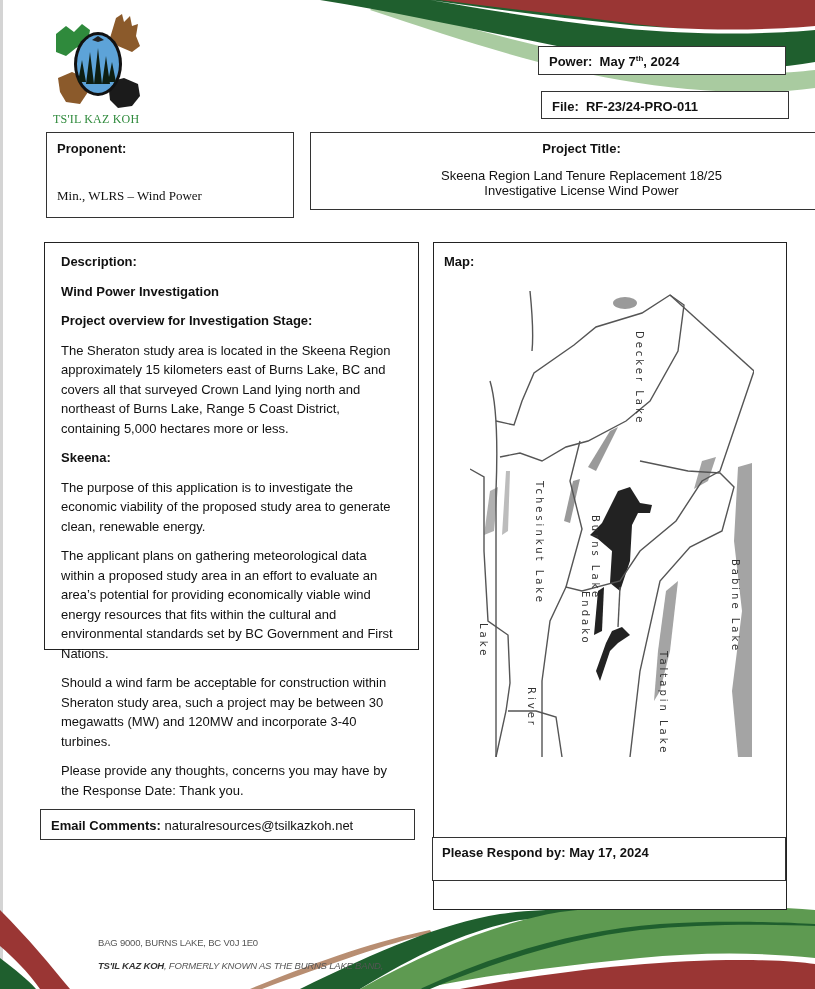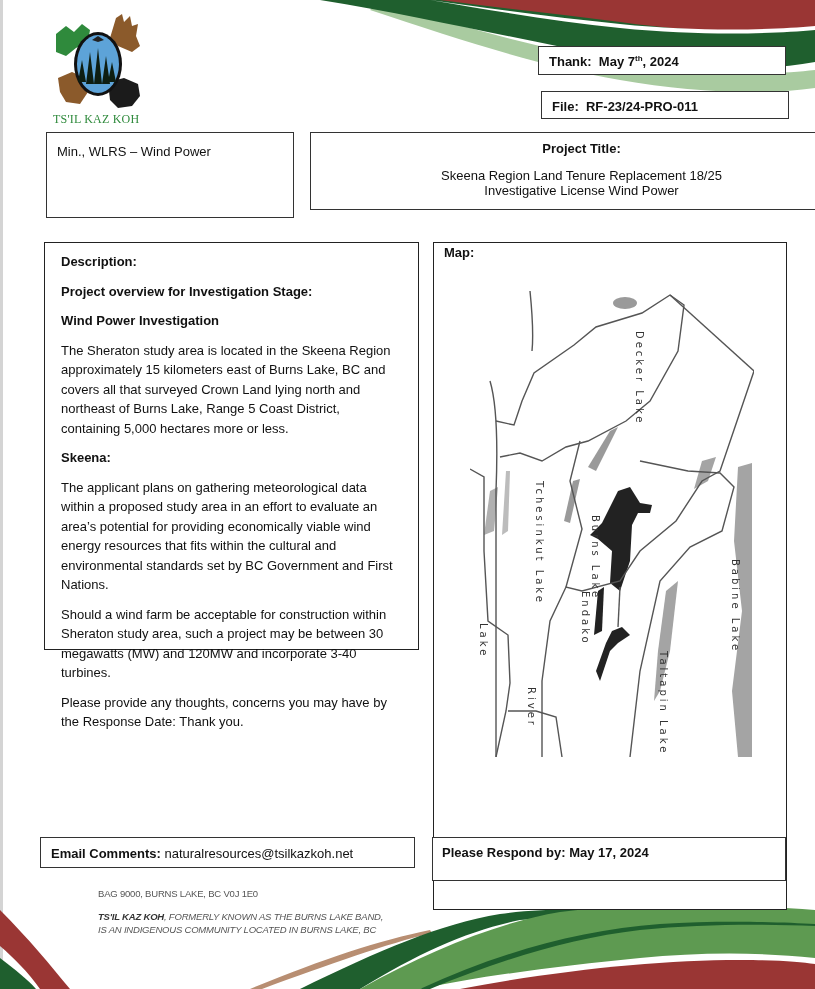--- a/index.html
+++ b/index.html
@@ -16,40 +16,40 @@
 
     .box { position: absolute; border: 1px solid #333; background: #fff; z-index: 3; }
     .box.heavy { border: 1.5px solid #222; }
 
     .date-box { left: 538px; top: 46px; width: 248px; height: 29px; font-weight: bold; font-size: 13px; padding: 7px 0 0 10px; }
     .date-box sup { font-size: 8px; vertical-align: super; line-height: 0; }
     .file-box { left: 541px; top: 91px; width: 248px; height: 28px; font-weight: bold; font-size: 13px; padding: 7px 0 16px 10px; }
 
     .proponent-box { left: 46px; top: 132px; width: 248px; height: 86px; padding: 8px 10px; font-size: 13px; }
     .proponent-box .label { font-weight: bold; }
-    .proponent-box .value { margin-top: 3px; }
+    .proponent-box .value { margin-top: 32px; font-family: Liberation Serif, serif; }
 
     .title-box { left: 310px; top: 132px; width: 543px; height: 78px; font-size: 13px; text-align: center; padding-top: 8px; }
     .title-box .label { font-weight: bold; }
     .title-box .line1 { margin-top: 12px; }
     .title-box .line2 { margin-top: 0; }
 
     .desc-box { left: 44px; top: 242px; width: 375px; height: 408px; padding: 9px 16px; font-size: 13px; line-height: 19.5px; }
     .desc-box .h { font-weight: bold; margin-bottom: 10px; }
     .desc-box p { margin-bottom: 10px; }
 
-    .map-box { left: 433px; top: 242px; width: 354px; height: 668px; padding: 2px 10px; font-size: 13px; }
+    .map-box { left: 433px; top: 242px; width: 354px; height: 668px; padding: 11px 10px; font-size: 13px; }
     .map-box .label { font-weight: bold; }
     .map-svg { position: absolute; left: 36px; top: 48px; width: 284px; height: 466px; }
 
-    .email-box { left: 40px; top: 837px; width: 375px; height: 31px; font-size: 13px; padding: 8px 0 0 10px; }
+    .email-box { left: 40px; top: 809px; width: 375px; height: 31px; font-size: 13px; padding: 8px 0 0 10px; }
     .email-box b { font-weight: bold; }
     .respond-box { left: 432px; top: 837px; width: 354px; height: 44px; font-size: 13px; font-weight: bold; padding: 7px 0 0 9px; }
 
-    .footer { position: absolute; left: 98px; top: 887px; font-size: 9.5px; color: #555; line-height: 13px; z-index: 3; font-family: "Liberation Sans", sans-serif; letter-spacing: -0.2px; }
+    .footer { position: absolute; left: 98px; top: 936px; font-size: 9.5px; color: #555; line-height: 13px; z-index: 3; font-family: "Liberation Sans", sans-serif; letter-spacing: -0.2px; }
     .footer .gap { height: 10px; }
     .footer .italic { font-style: italic; }
     .footer b { color: #333; }
   </style>
 </head>
 <body>
 
 <div class="left-rule"></div>
 
 <svg class="swoosh-top" viewBox="0 0 815 140" preserveAspectRatio="none">
@@ -65,45 +65,47 @@
   <path d="M6,66 L20,60 L34,66 L36,80 L28,92 L14,90 L8,80 Z" fill="#8b5a2b"></path>
   <path d="M56,70 L72,66 L86,72 L88,84 L80,94 L66,96 L58,88 Z" fill="#1b1b1b"></path>
   <ellipse cx="46" cy="52" rx="24" ry="32" fill="#111"></ellipse>
   <ellipse cx="46" cy="52" rx="21" ry="29" fill="#5da3d8"></ellipse>
   <path d="M26,70 L30,48 L34,70 Z M34,72 L38,40 L42,72 Z M42,72 L46,36 L50,72 Z M50,72 L54,44 L58,72 Z M56,70 L60,50 L64,70 Z" fill="#0e1e12"></path>
   <path d="M40,28 L46,24 L52,28 L46,30 Z" fill="#222"></path>
 </svg>
 <div class="logo-text">TS'IL KAZ KOH</div>
 
 <div class="box date-box">
-  <span>Thank:</span>&nbsp;
+  <span>Power:</span>&nbsp;
   <span><span>May 7</span><sup>th</sup><span>, 2024</span></span>
 </div>
 
 <div class="box file-box">
   <span>File:</span>&nbsp;
   <span>RF-23/24-PRO-011</span>
 </div>
 
 <div class="box proponent-box">
+  <div class="label">Proponent:</div>
   <div class="value">Min., WLRS – Wind Power</div>
 </div>
 
 <div class="box title-box">
   <div class="label">Project Title:</div>
   <div class="line1">Skeena Region Land Tenure Replacement 18/25</div>
   <div class="line2">Investigative License Wind Power</div>
 </div>
 
 <div class="box heavy desc-box">
   <div class="h">Description:</div>
+  <div class="h">Wind Power Investigation</div>
   <div class="h">Project overview for Investigation Stage:</div>
-  <div class="h">Wind Power Investigation</div>
   <p>The Sheraton study area is located in the Skeena Region approximately 15 kilometers east of Burns Lake, BC and covers all that surveyed Crown Land lying north and northeast of Burns Lake, Range 5 Coast District, containing 5,000 hectares more or less.</p>
   <div class="h">Skeena:</div>
+  <p>The purpose of this application is to investigate the economic viability of the proposed study area to generate clean, renewable energy.</p>
   <p>The applicant plans on gathering meteorological data within a proposed study area in an effort to evaluate an area’s potential for providing economically viable wind energy resources that fits within the cultural and environmental standards set by BC Government and First Nations.</p>
   <p>Should a wind farm be acceptable for construction within Sheraton study area, such a project may be between 30 megawatts (MW) and 120MW and incorporate 3-40 turbines.</p>
   <p>Please provide any thoughts, concerns you may have by the Response Date: Thank you.</p>
 </div>
 
 <div class="box heavy map-box">
   <div class="label">Map:</div>
   <svg class="map-svg" viewBox="0 0 284 466">
     <rect x="0" y="0" width="284" height="466" fill="#ffffff"></rect>
 
@@ -150,21 +152,20 @@
   <b>Email Comments:</b>
   <span>naturalresources@tsilkazkoh.net</span>
 </div>
 
 <div class="box respond-box">Please Respond by: May 17, 2024</div>
 
 <div class="footer">
   <div>BAG 9000, BURNS LAKE, BC V0J 1E0</div>
   <div class="gap"></div>
   <div class="italic"><b>TS'IL KAZ KOH</b><span>, FORMERLY KNOWN AS THE BURNS LAKE BAND,</span></div>
-  <div class="italic">IS AN INDIGENOUS COMMUNITY LOCATED IN BURNS LAKE, BC</div>
 </div>
 
 <svg class="swoosh-bottom" viewBox="0 0 815 109" preserveAspectRatio="none">
   <path d="M0,30 C30,60 50,85 70,109 L40,109 C28,92 14,78 0,66 Z" fill="#9a3634"></path>
   <path d="M0,78 C16,90 28,100 36,109 L0,109 Z" fill="#1f5f2e"></path>
   <path d="M250,109 C320,80 380,60 430,50 L432,53 C386,64 330,84 262,109 Z" fill="#b88e72"></path>
   <path d="M300,109 C380,70 440,44 500,34 C540,28 600,28 640,32 L520,40 C470,50 420,72 360,109 Z" fill="#1f5f2e"></path>
   <path d="M360,109 C430,70 500,42 560,32 C640,22 740,24 815,30 L815,78 C760,72 700,72 640,78 C560,86 480,96 420,109 Z" fill="#5e9a51"></path>
   <path d="M420,109 C500,72 580,50 660,44 C720,40 780,42 815,44 L815,46 C760,44 700,44 640,50 C570,58 500,80 430,109 Z" fill="#1f5f2e"></path>
   <path d="M460,109 C560,90 660,80 740,80 C780,80 800,82 815,84 L815,109 Z" fill="#9a3634"></path>

